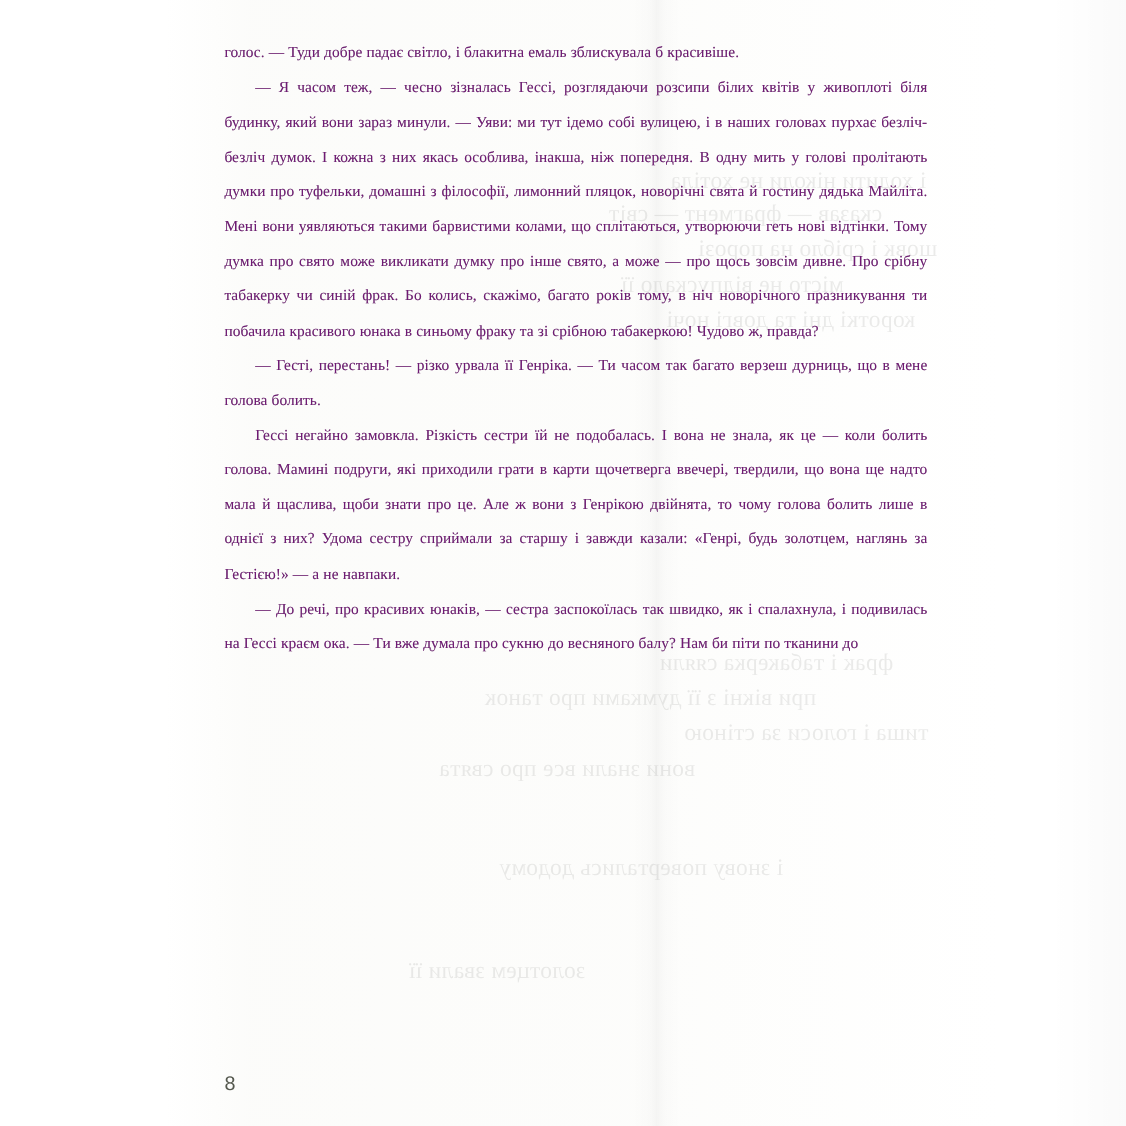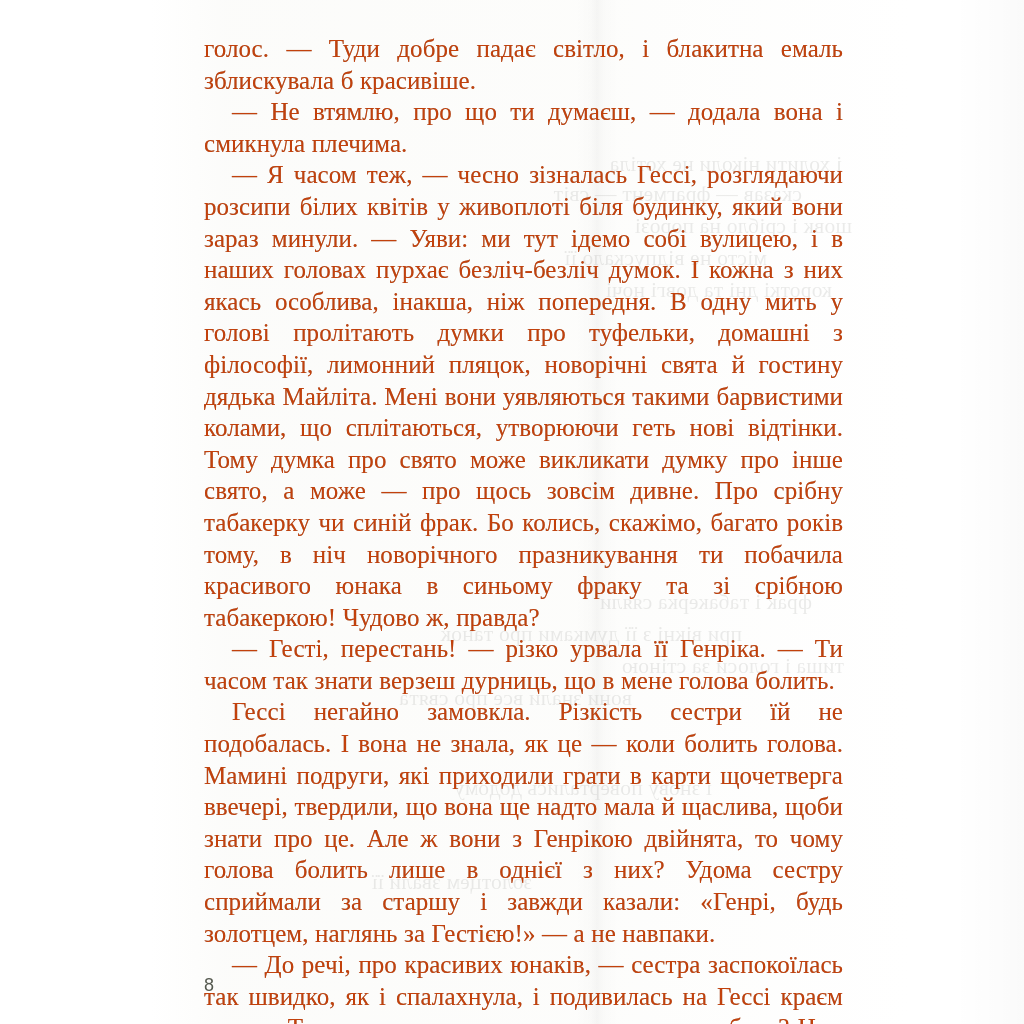--- a/index.html
+++ b/index.html
@@ -79,23 +79,23 @@
   #text-block {
     position: absolute;
     left: 204px;
     top: 33px;
     width: 639px;
   }
 
   p.para {
     margin: 0;
     padding: 0;
-    font-size: 25px;
+    font-size: 14px;
     line-height: 31.6px;
-    color: #c2410c;
+    color: #701a75;
     text-align: justify;
     text-align-last: left;
     text-indent: 28px;
     word-spacing: 0.2px;
     letter-spacing: 0.05px;
     -webkit-font-smoothing: antialiased;
   }
   p.para.no-indent {
     text-indent: 0;
   }
@@ -144,23 +144,22 @@
       <div class="bleed-line" style="top: 620px; left: 18px;">тиша  і  голоси  за  стіною</div>
       <div class="bleed-line" style="top: 652px; left: 230px;">вони  знали  все  про  свята</div>
       <div class="bleed-line" style="top: 742px; left: 150px;">і  знову  повертались  додому</div>
       <div class="bleed-line" style="top: 836px; left: 330px;">золотцем  звали  її</div>
     </div>
 
   <div id="crease"></div>
 
   <div id="text-block">
     <p class="para no-indent">голос. — Туди добре падає світло, і блакитна емаль зблискувала б красивіше.</p>
-    <p class="para">— Не втямлю, про що ти думаєш, — додала вона і смикнула плечима.</p>
     <p class="para">— Я часом теж, — чесно зізналась Гессі, розглядаючи розсипи білих квітів у живоплоті біля будинку, який вони зараз минули. — Уяви: ми тут ідемо собі вулицею, і в наших головах пурхає безліч-безліч думок. І кожна з них якась особлива, інакша, ніж попередня. В одну мить у голові пролітають думки про туфельки, домашні з філософії, лимонний пляцок, новорічні свята й гостину дядька Майліта. Мені вони уявляються такими барвистими колами, що сплітаються, утворюючи геть нові відтінки. Тому думка про свято може викликати думку про інше свято, а може — про щось зовсім дивне. Про срібну табакерку чи синій фрак. Бо колись, скажімо, багато років тому, в ніч новорічного празникування ти побачила красивого юнака в синьому фраку та зі срібною табакеркою! Чудово ж, правда?</p>
-    <p class="para">— Гесті, перестань! — різко урвала її Генріка. — Ти часом так знати верзеш дурниць, що в мене голова болить.</p>
+    <p class="para">— Гесті, перестань! — різко урвала її Генріка. — Ти часом так багато верзеш дурниць, що в мене голова болить.</p>
     <p class="para">Гессі негайно замовкла. Різкість сестри їй не подобалась. І вона не знала, як це — коли болить голова. Мамині подруги, які приходили грати в карти щочетверга ввечері, твердили, що вона ще надто мала й щаслива, щоби знати про це. Але ж вони з Генрікою двійнята, то чому голова болить лише в однієї з них? Удома сестру сприймали за старшу і завжди казали: «Генрі, будь золотцем, наглянь за Гестією!» — а не навпаки.</p>
     <p class="para">— До речі, про красивих юнаків, — сестра заспокоїлась так швидко, як і спалахнула, і подивилась на Гессі краєм ока. — Ти вже думала про сукню до весняного балу? Нам би піти по тканини до</p>
   </div>
 
   <div id="page-number">8</div>
 
   <div id="edge-shade"></div>
 
 </div>
 

